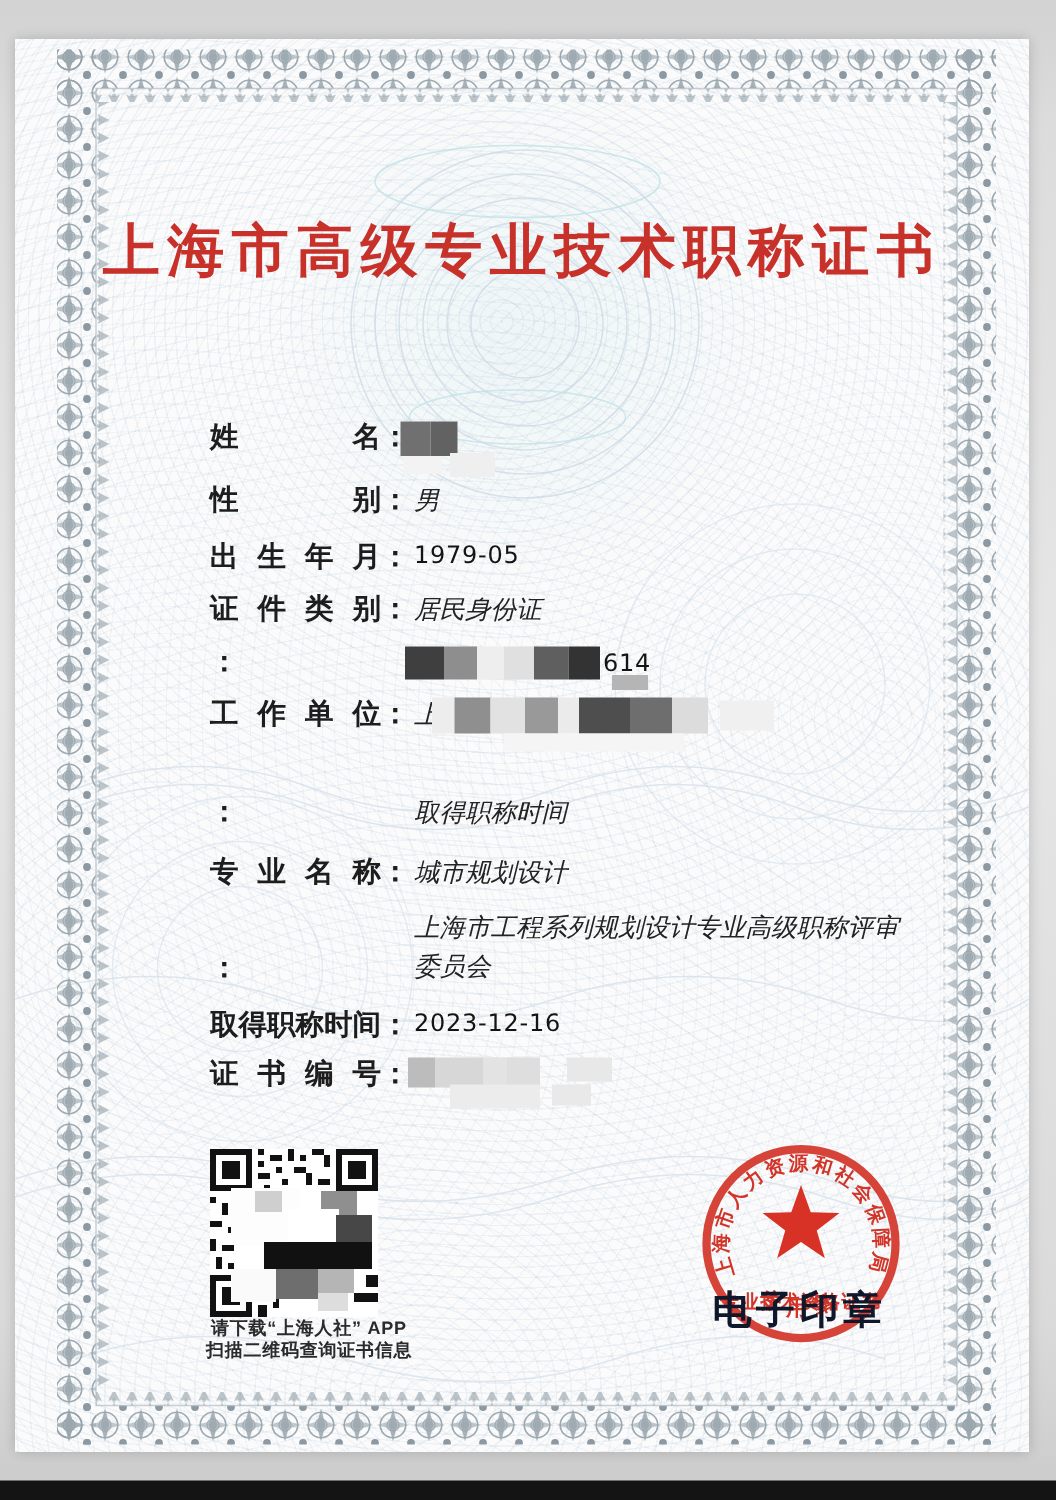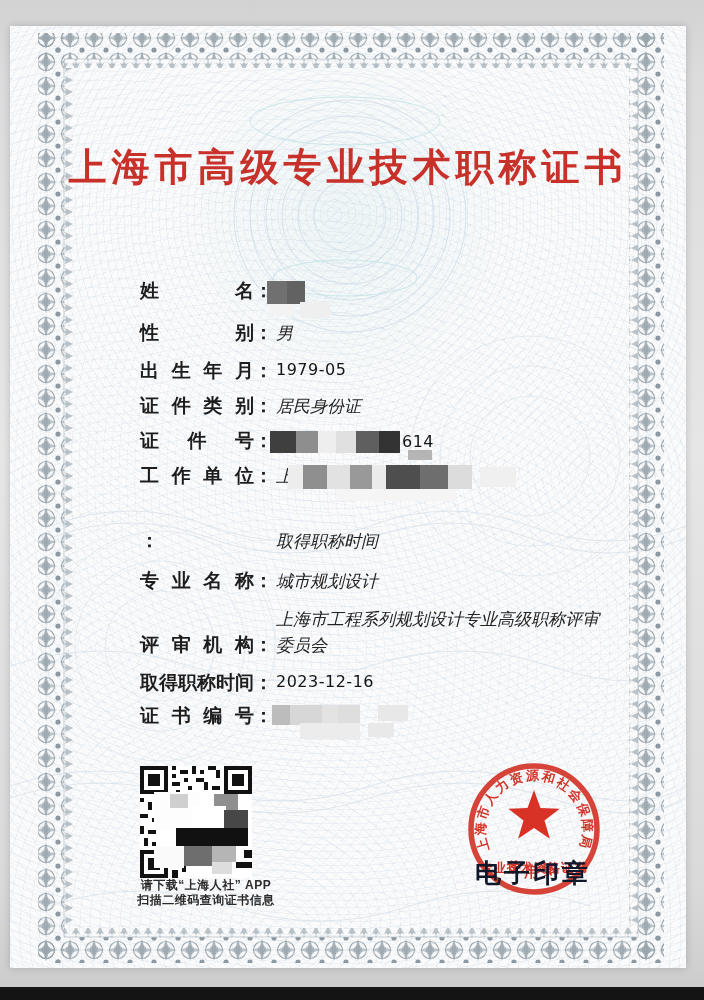--- a/index.html
+++ b/index.html
@@ -163,21 +163,20 @@
   <div class="row" style="top:367px">
     <span class="flabel">
         <span class="ltext">证件类别</span>
         <span class="colon">：</span>
       </span>
     <span class="fvalue kai">居民身份证</span>
   </div>
 
   <div class="row" style="top:402px">
     <span class="flabel">
-        <span class="ltext">证件号</span>
         <span class="colon">：</span>
       </span>
     <span class="fvalue" style="width:220px">
       <span>
         <i class="blk" style="left:-6px;top:1px;width:26px;height:22px;background:#3f3f3f"></i>
         <i class="blk" style="left:20px;top:1px;width:22px;height:22px;background:#8e8e8e"></i>
         <i class="blk" style="left:42px;top:1px;width:18px;height:22px;background:#eeeeee"></i>
         <i class="blk" style="left:60px;top:1px;width:20px;height:22px;background:#e0e0e0"></i>
         <i class="blk" style="left:80px;top:1px;width:23px;height:22px;background:#5f5f5f"></i>
         <i class="blk" style="left:103px;top:1px;width:21px;height:22px;background:#333333"></i>
@@ -219,21 +218,20 @@
   <div class="row" style="top:542px">
     <span class="flabel">
         <span class="ltext">专业名称</span>
         <span class="colon">：</span>
       </span>
     <span class="fvalue kai">城市规划设计</span>
   </div>
 
   <div class="row" style="top:578px">
     <span class="flabel">
-        <span class="ltext">评审机构</span>
         <span class="colon">：</span>
       </span>
     <span class="fvalue kai wrapval">上海市工程系列规划设计专业高级职称评审委员会</span>
   </div>
 
   <div class="row" style="top:644px">
     <span class="flabel">
         <span class="ltext">取得职称时间</span>
         <span class="colon">：</span>
       </span>

